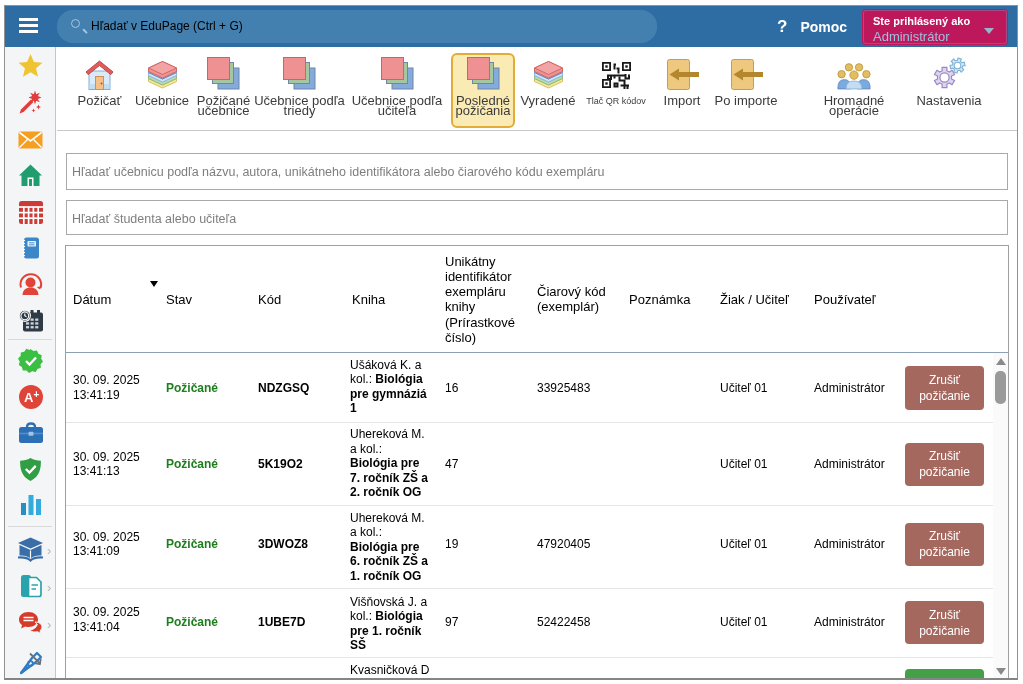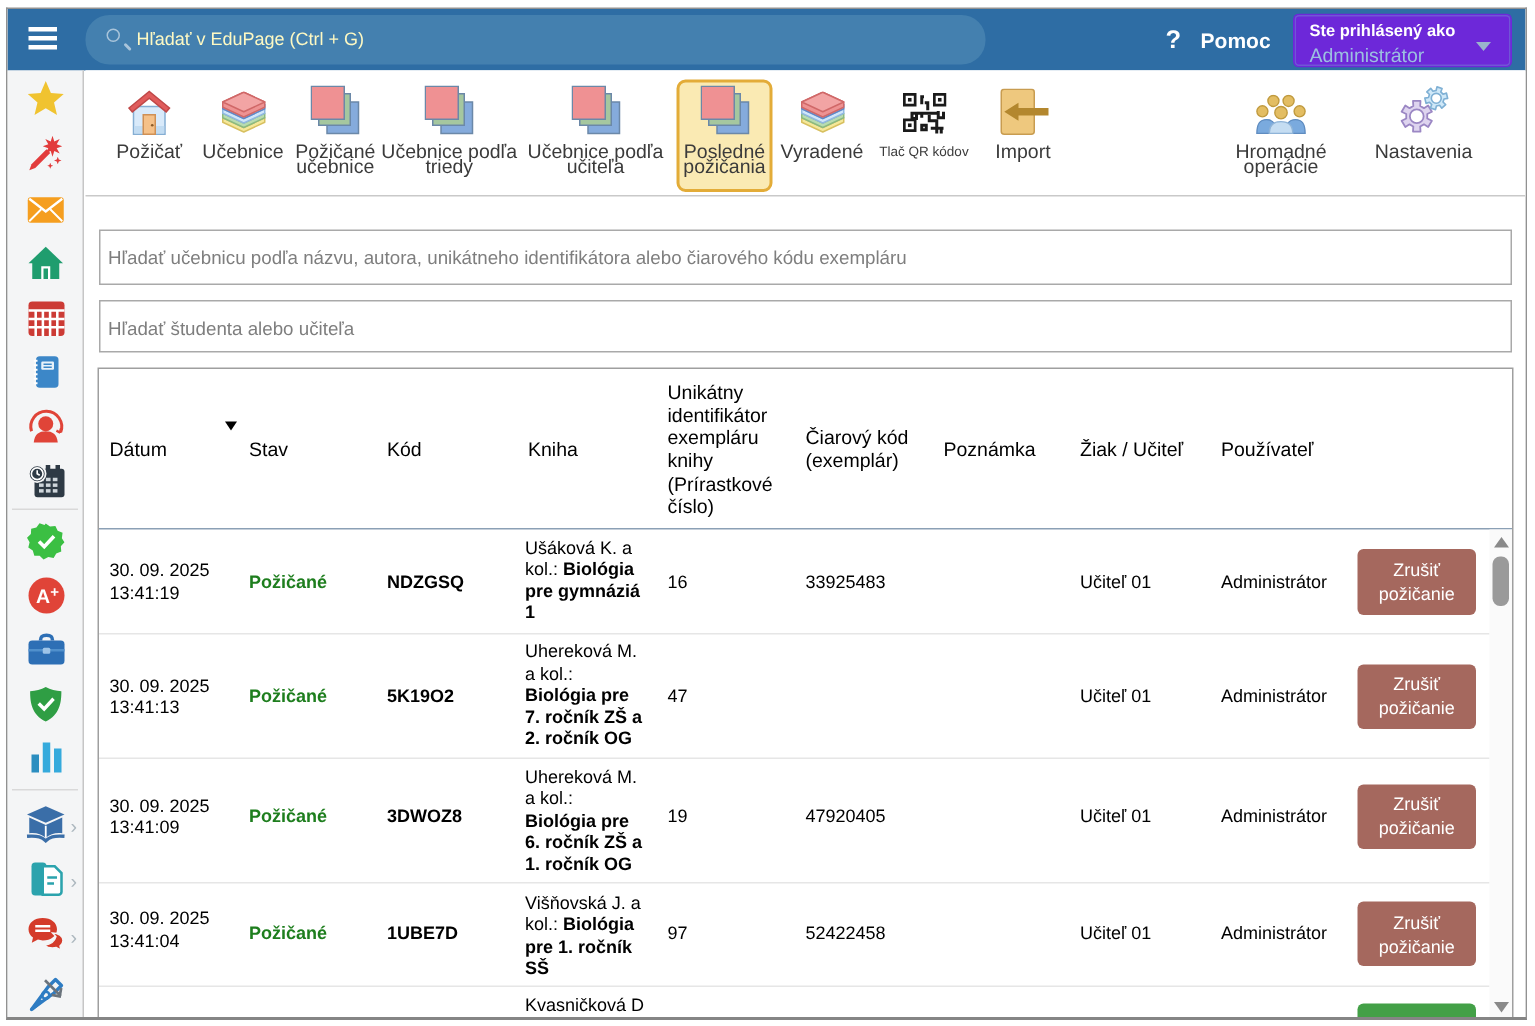--- a/index.html
+++ b/index.html
@@ -2,27 +2,27 @@
 <html><head>
 <meta charset="utf-8">
 <style>
 * { margin:0; padding:0; box-sizing:border-box; }
 html,body { width:1023px; height:684px; background:#fff; font-family:"Liberation Sans", sans-serif; overflow:hidden; }
 #frame { position:absolute; left:4px; top:5px; width:1014px; height:675px; border:1px solid #919191; border-bottom:2px solid #858585; background:#fff; overflow:hidden; }
 
 #topbar { position:absolute; left:0; top:0; width:1012px; height:41px; background:#2e6da4; }
 #burger { position:absolute; left:14px; top:12px; width:19px; height:15px; }
 #burger div { height:3px; background:#fff; margin-bottom:3px; }
-#searchpill { position:absolute; left:52px; top:4px; width:600px; height:33px; background:#4480af; border-radius:16px; color:#fef9c3; font-size:12px; line-height:33px; }
+#searchpill { position:absolute; left:52px; top:4px; width:600px; height:33px; background:#4480af; border-radius:16px; color:#000000; font-size:12px; line-height:33px; }
 #searchpill .mag { position:absolute; left:14px; top:9px; width:9px; height:9px; border:1.8px solid #a9c4da; border-radius:50%; }
 #searchpill .mag:after { content:""; position:absolute; left:9.5px; top:10px; width:5.5px; height:2.4px; background:#a9c4da; transform:rotate(45deg); border-radius:1px; }
 #searchpill .ph { margin-left:34px; }
 #pomoc { position:absolute; left:772px; top:0; height:41px; line-height:41px; color:#fff; font-weight:bold; font-size:14px; }
 #pomoc .q { font-size:17px; margin-right:13px; }
-#acct { position:absolute; left:857px; top:3px; width:146px; height:36px; background:#6d28d9; border:1px solid #44291e00; border-radius:4px; color:#fff; box-shadow:inset 0 0 0 1px rgba(120,170,210,0.35); }
+#acct { position:absolute; left:857px; top:3px; width:146px; height:36px; background:#be185d; border:1px solid #44291e00; border-radius:4px; color:#fff; box-shadow:inset 0 0 0 1px rgba(120,170,210,0.35); }
 #acct .l1 { font-size:11px; font-weight:bold; margin:5px 0 0 10px; }
 #acct .l2 { font-size:13px; color:#9cc0e0; margin:2px 0 0 10px; }
 #acct .arr { position:absolute; right:13px; top:18px; width:0; height:0; border-left:5.5px solid transparent; border-right:5.5px solid transparent; border-top:6.5px solid #9ab4cc; }
 #sidebar { position:absolute; left:0; top:41px; width:51px; height:631px; background:#f4f5f6; border-right:1px solid #c6c6c6; }
 .sep { position:absolute; left:3px; width:44px; height:1px; background:#d9d9d9; }
 .sic { position:absolute; left:0; width:51px; text-align:center; }
 .sic svg { display:inline-block; }
 #main { position:absolute; left:52px; top:41px; width:960px; height:631px; background:#fff; }
 
 #toolbar { position:absolute; left:0; top:0; width:960px; height:84px; background:#fff; border-bottom:1px solid #c9c9c9; }
@@ -299,20 +299,29 @@
         </div>
       <div class="titem" style="left:590px;width:70px;">
           <div class="ic">
         <svg width="36" height="31" viewBox="0 0 36 31">
           <rect x="3.5" y="0.5" width="22" height="30" rx="2" fill="#eec87e" stroke="#c89c50" stroke-width="1"></rect>
           <path d="M15 9.5 L15 13 L35 13 L35 18 L15 18 L15 21.5 L5.5 15.5 Z" fill="#b3872e"></path>
         </svg>
           </div>
         <div class="lb">Import</div>
         </div>
+      <div class="titem" style="left:644px;width:90px;">
+          <div class="ic">
+        <svg width="36" height="31" viewBox="0 0 36 31">
+          <rect x="3.5" y="0.5" width="22" height="30" rx="2" fill="#eec87e" stroke="#c89c50" stroke-width="1"></rect>
+          <path d="M15 9.5 L15 13 L35 13 L35 18 L15 18 L15 21.5 L5.5 15.5 Z" fill="#b3872e"></path>
+        </svg>
+          </div>
+        <div class="lb">Po importe</div>
+        </div>
       <div class="titem" style="left:752px;width:90px;">
           <div class="ic">
         <svg width="34" height="27" viewBox="0 0 37 29">
           <circle cx="13" cy="4.5" r="4" fill="#e3bd62" stroke="#c09a3e" stroke-width="1"></circle>
           <circle cx="24" cy="4.5" r="4" fill="#e3bd62" stroke="#c09a3e" stroke-width="1"></circle>
           <circle cx="5" cy="12" r="4" fill="#e3bd62" stroke="#c09a3e" stroke-width="1"></circle>
           <circle cx="32" cy="12" r="4" fill="#e3bd62" stroke="#c09a3e" stroke-width="1"></circle>
           <path d="M1 28 C1 21 3 18 8 18 C13 18 15 21 15 28 Z" fill="#7aaade" stroke="#5f8cc0" stroke-width="1"></path>
           <path d="M22 28 C22 21 24 18 29 18 C34 18 36 21 36 28 Z" fill="#7aaade" stroke="#5f8cc0" stroke-width="1"></path>
           <circle cx="18.5" cy="13" r="4.5" fill="#e3bd62" stroke="#c09a3e" stroke-width="1"></circle>

